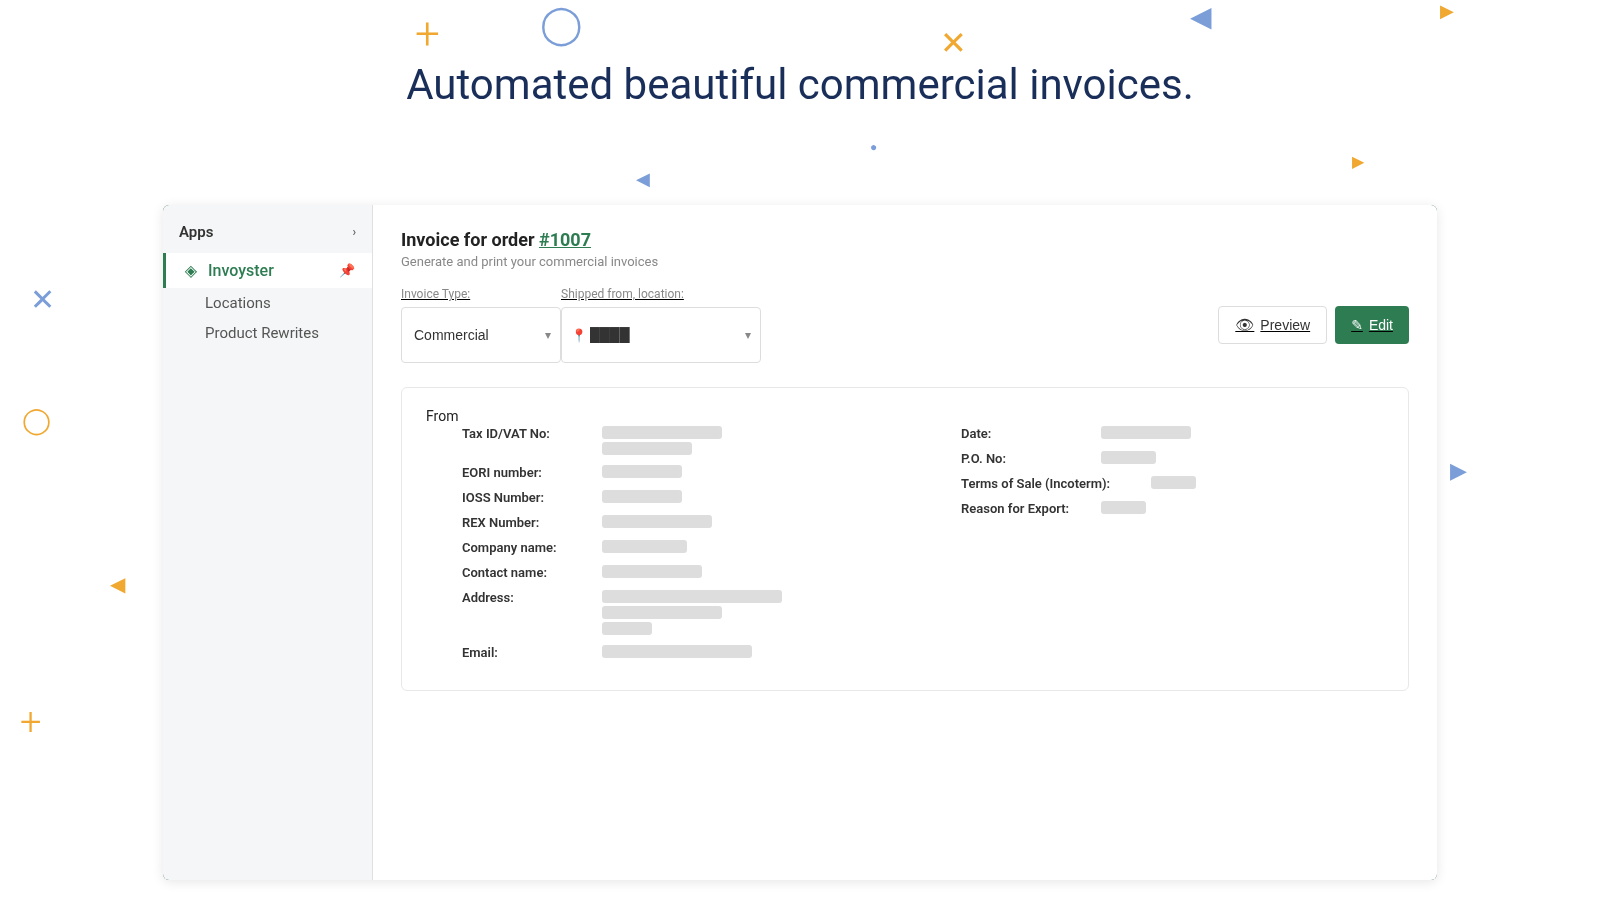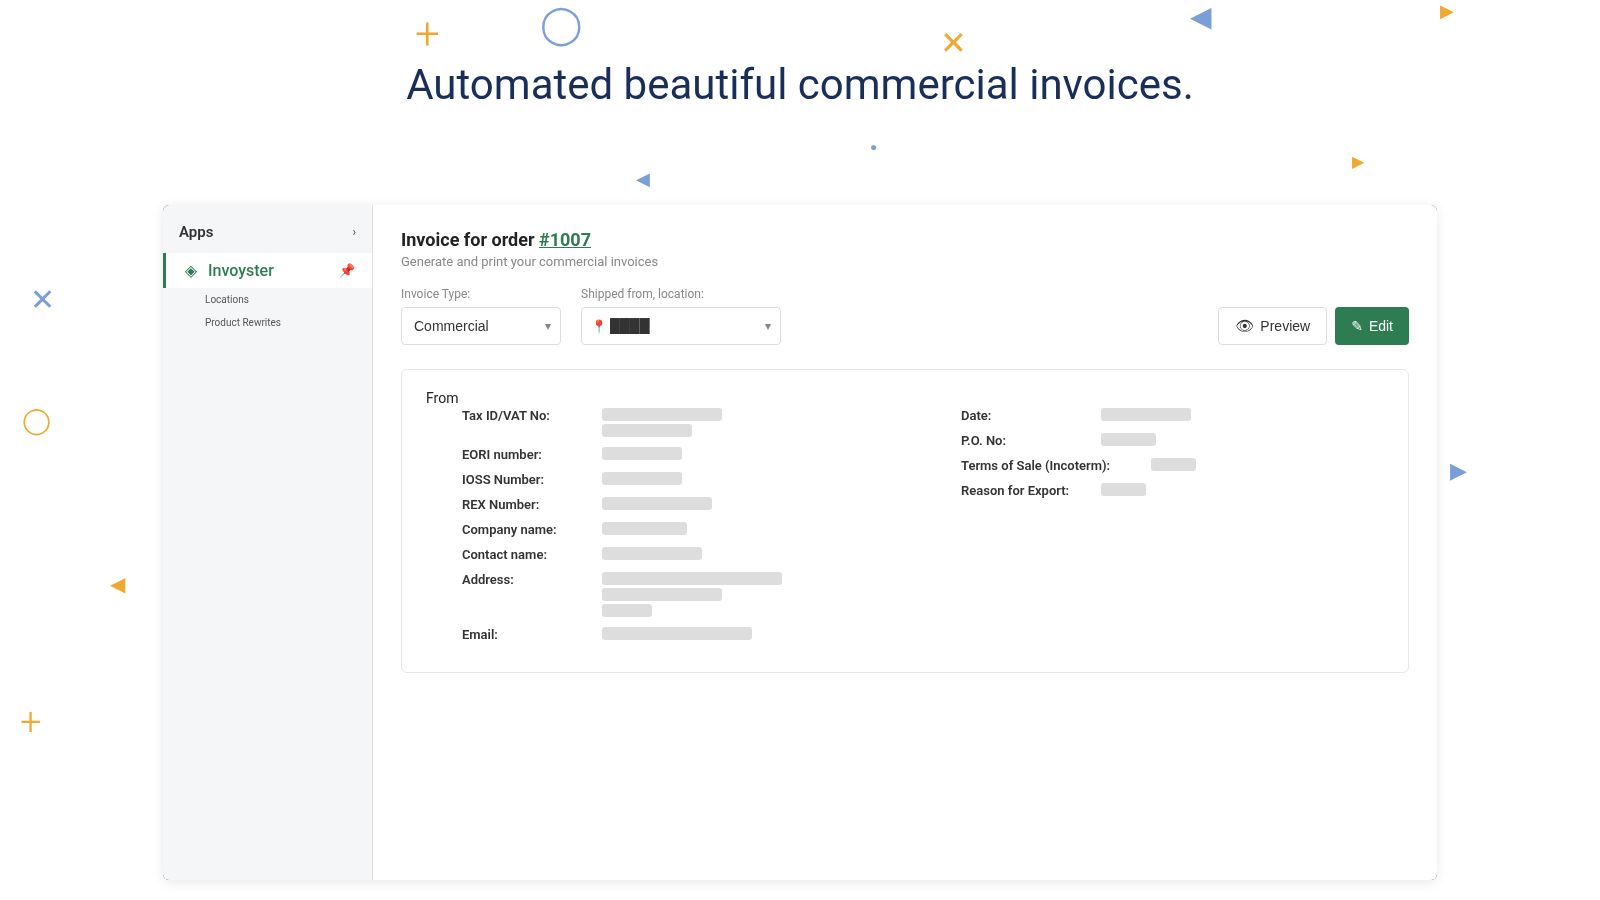--- a/index.html
+++ b/index.html
@@ -96,21 +96,21 @@
       justify-content: center;
     }
     .sidebar-app-item .pin-icon {
       margin-left: auto;
       color: #999;
       font-size: 13px;
     }
     .sidebar-sub-item {
       padding: 6px 16px 6px 42px;
       cursor: pointer;
-      font-size: 10px;
+      font-size: 15px;
       color: #555;
     }
 
     
     .right-panel {
       flex: 1;
       background: #ffffff;
       border-radius: 0 6px 6px 0;
       padding: 24px 28px;
       overflow-y: auto;
@@ -128,35 +128,34 @@
     }
     .invoice-subtitle {
       font-size: 13px;
       color: #888;
       margin-bottom: 18px;
     }
 
     
     .controls-row {
       display: flex;
-      align-items: flex-end;
-      gap: 20px;
       margin-bottom: 24px;
+      text-decoration: underline;
     }
     .form-group {
       display: flex;
       flex-direction: column;
       gap: 6px;
     }
     .form-group label {
       font-size: 12px;
       color: #888;
     }
     .form-select {
-      height: 38px;
+      height: 56px;
       border: 1px solid #ddd;
       border-radius: 4px;
       padding: 0 32px 0 12px;
       font-size: 14px;
       color: #333;
       background: #fff;
       appearance: none;
       cursor: pointer;
       min-width: 160px;
     }

